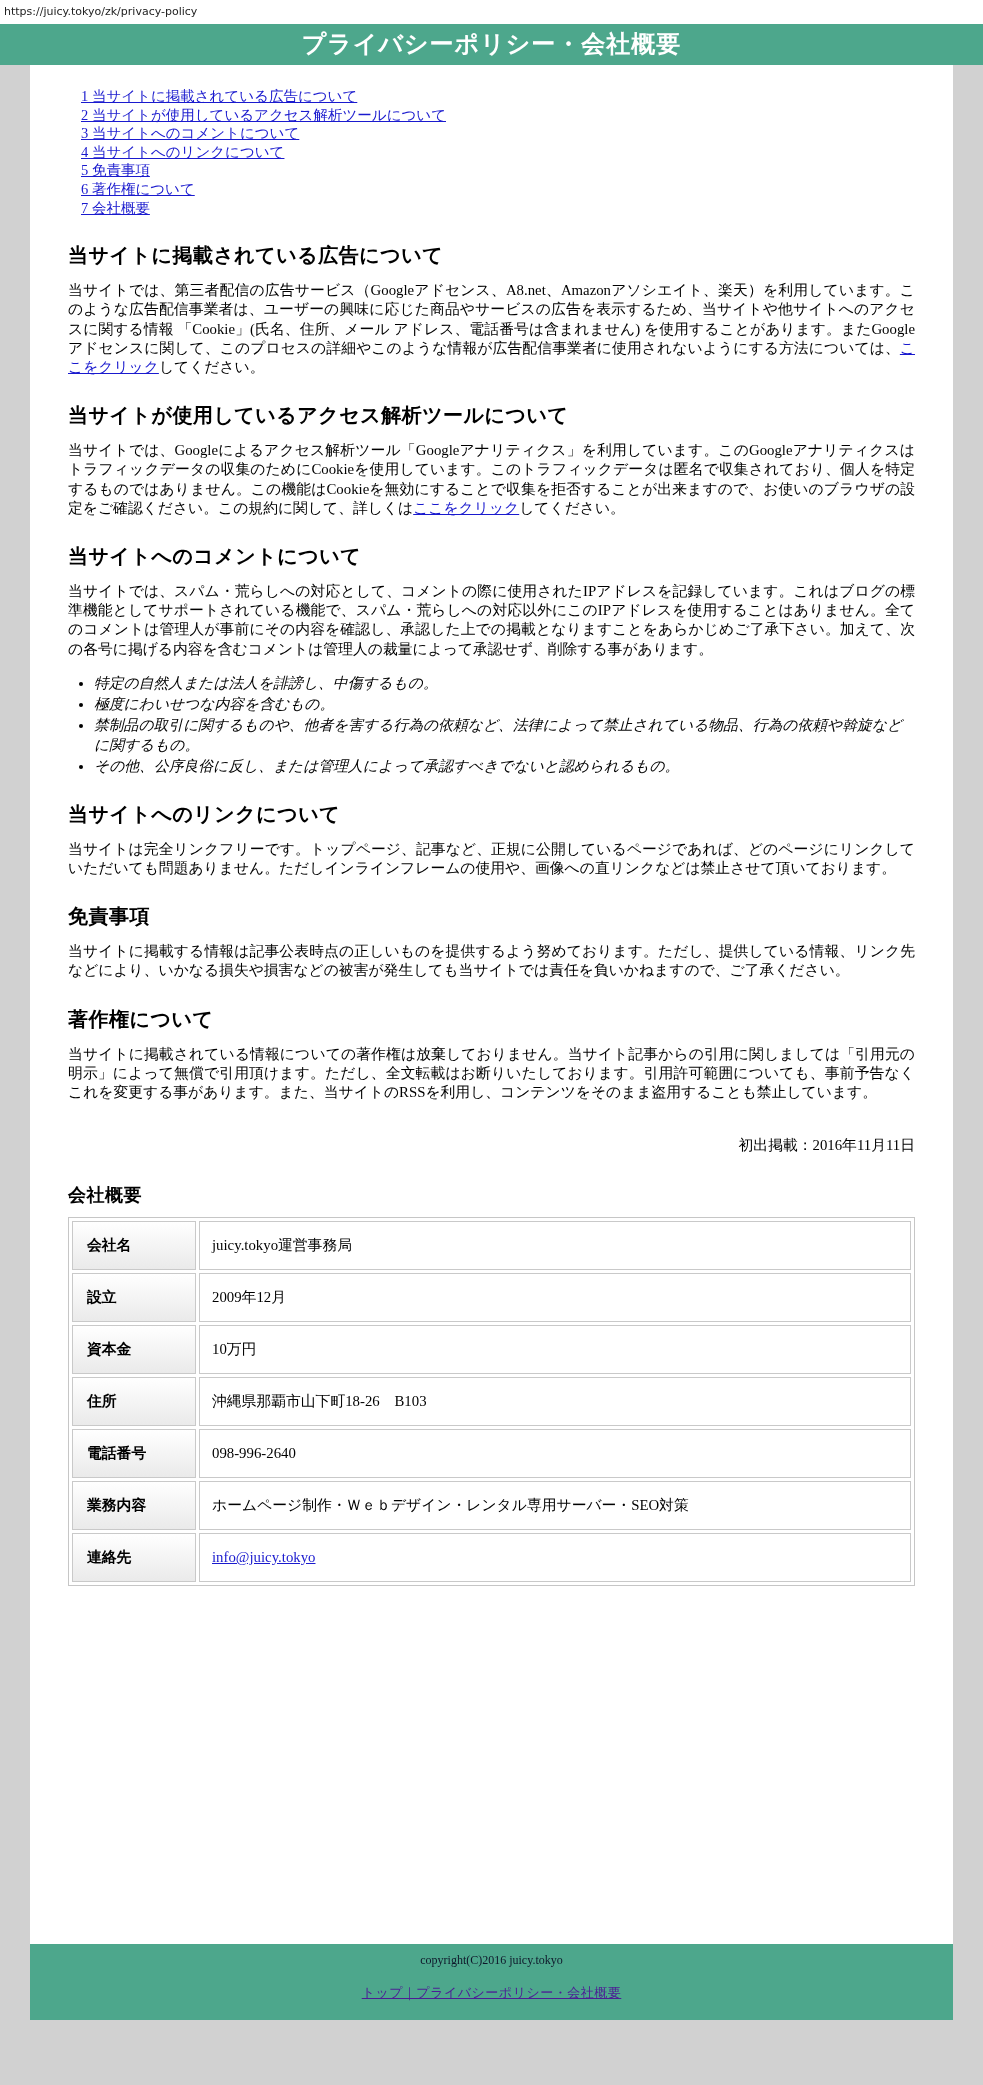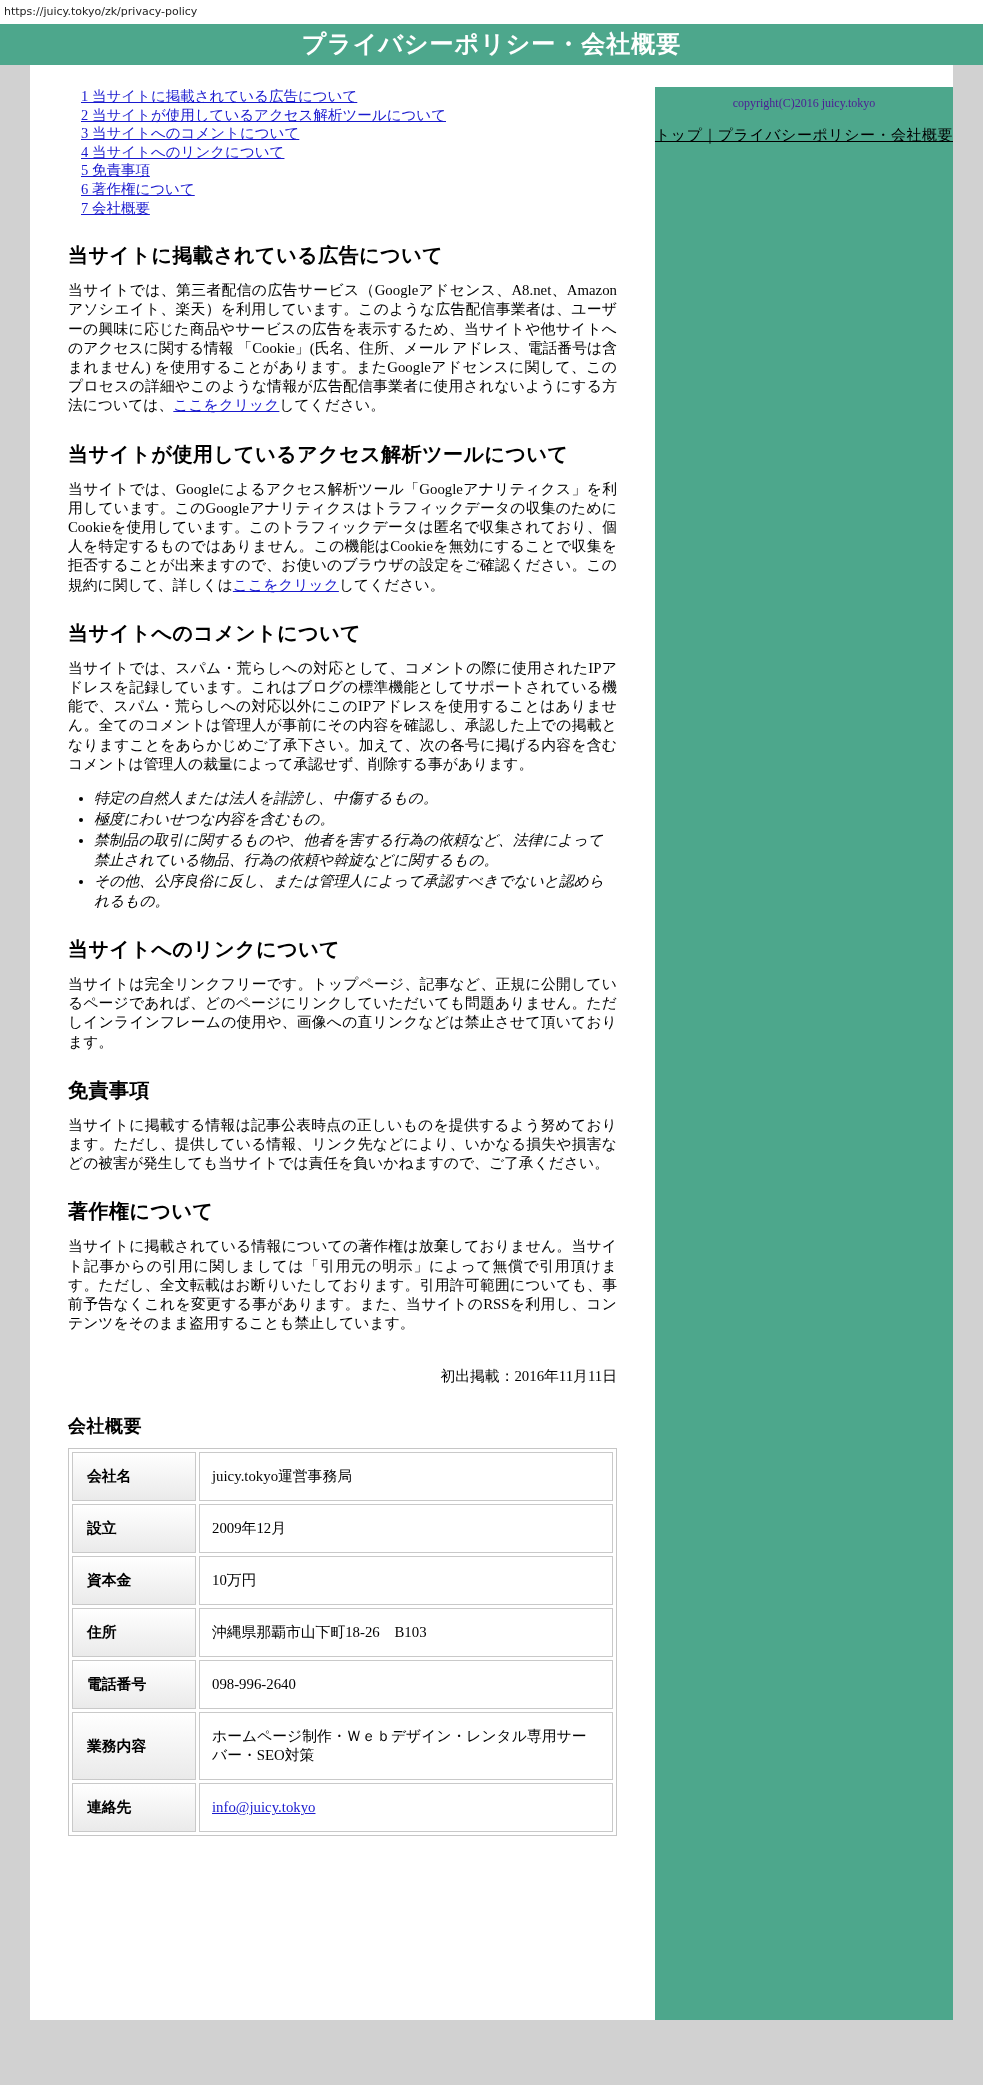--- a/index.html
+++ b/index.html
@@ -30,21 +30,21 @@
     font-size: 24px;
     font-weight: bold;
     letter-spacing: 1px;
   }
   .container {
     width: 923px;
     margin: 0 auto;
     background: #ffffff;
     min-height: 1955px;
     display: flex;
-    flex-direction: row;
+    flex-direction: column;
   }
   .content {
     padding: 22px 38px 0 38px;
     flex: 1;
   }
   
   .toc { margin: 0 0 0 13px; padding: 0; list-style: none; }
   .toc li { margin: 0; padding: 0; line-height: 18.6px; }
   .toc a {
     color: #1a1ace;
@@ -105,29 +105,29 @@
   }
   table.company-table a { color: #1a1ace; text-decoration: underline; }
   
   .site-footer {
     background: var(--accent);
     text-align: center;
     margin-top: 22px;
     padding: 9px 0 18px;
   }
   .footer-copy {
-    color: #4c1d95;
+    color: #0f172a;
     font-size: 12px;
     margin: 0;
   }
   .footer-nav { margin-top: 15px; }
   .footer-nav a {
-    color: #000000;
-    font-family: "Liberation Sans", sans-serif;
-    font-size: 15px;
+    color: #4c1d95;
+    font-family: "Liberation Sans", sans-serif;
+    font-size: 13px;
     text-decoration: underline;
     letter-spacing: 0.5px;
   }
 </style>
 </head>
 <body style="background: rgb(209, 209, 209);">
 
 <div class="url-bar">
   <span>https://juicy.tokyo/zk/privacy-policy</span>
 </div>

